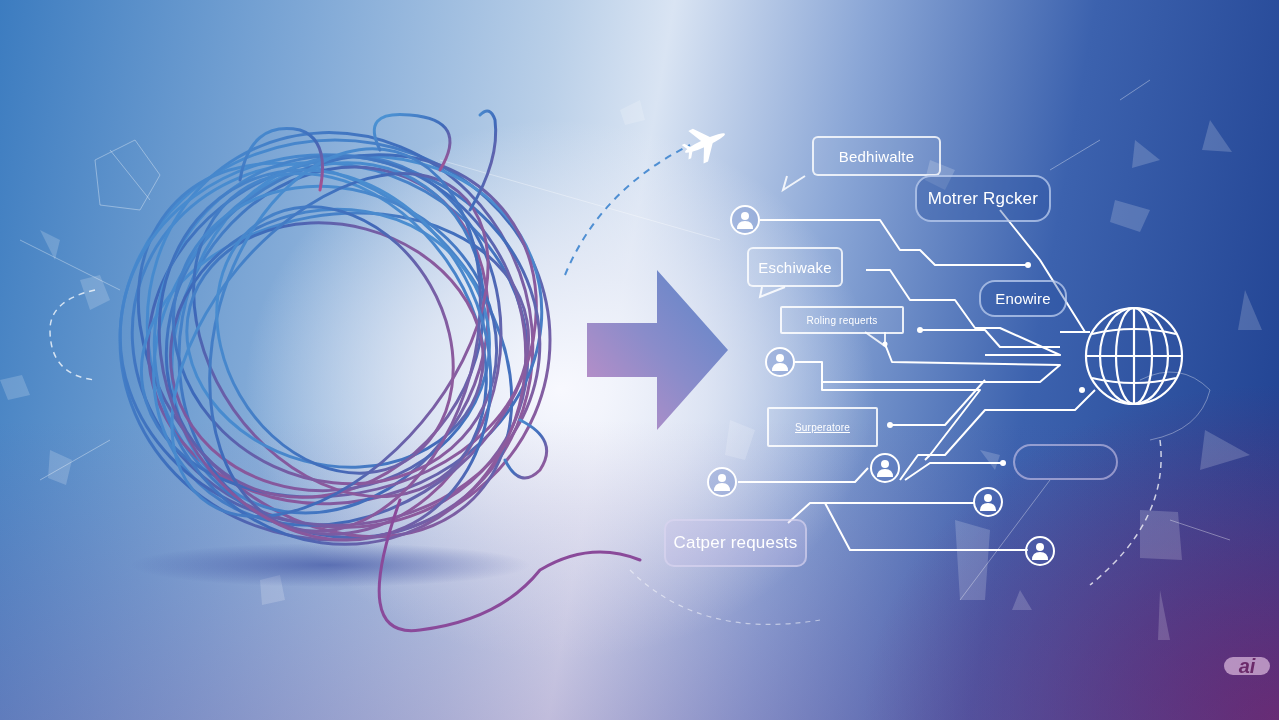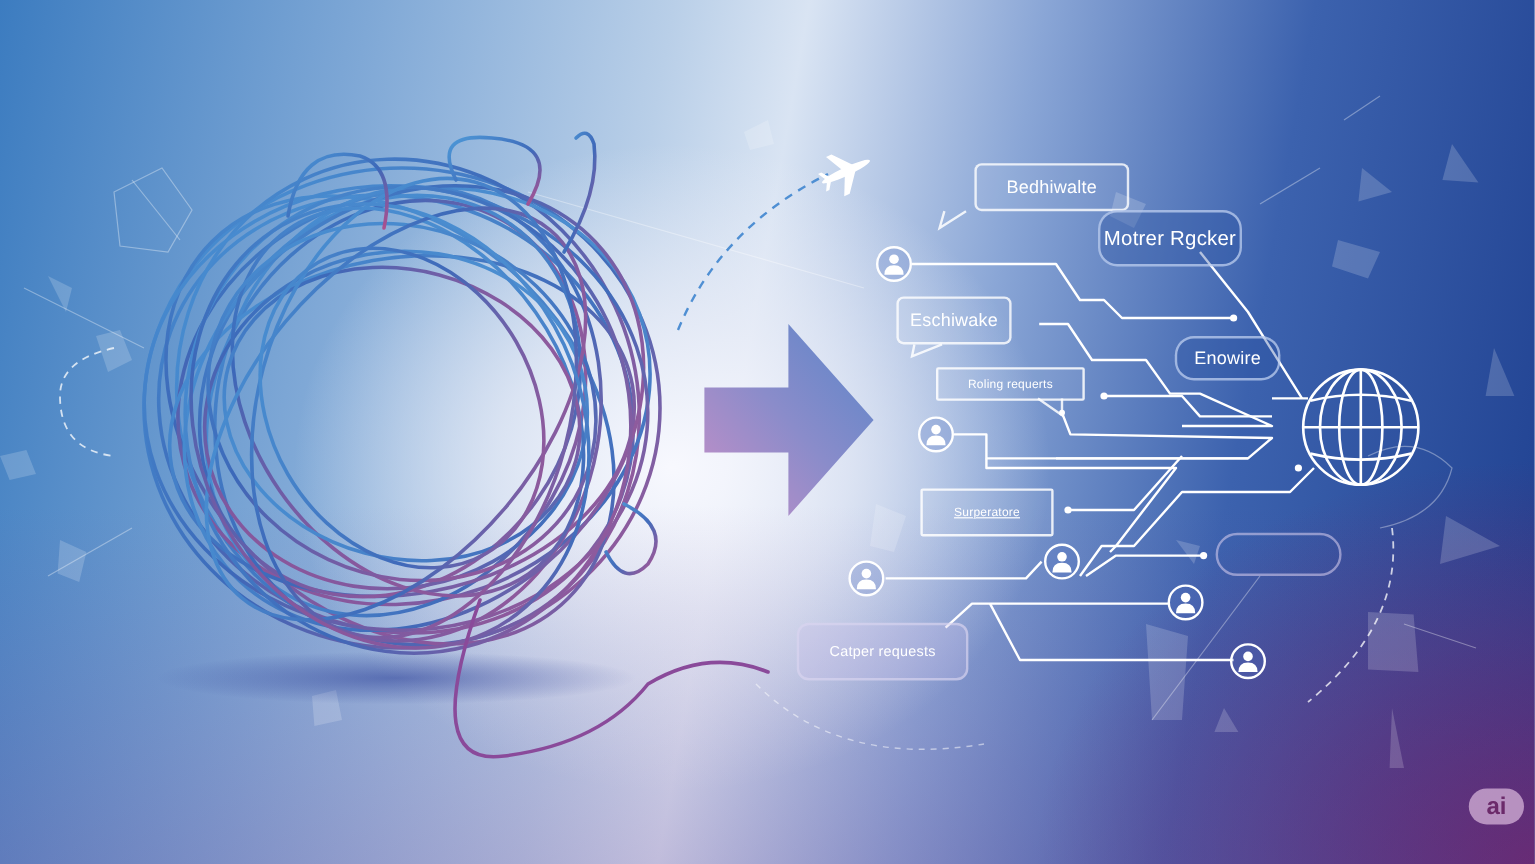--- a/index.html
+++ b/index.html
@@ -19,26 +19,26 @@
   }
   svg.layer { position: absolute; left: 0; top: 0; }
   .label-box {
     position: absolute; color: #ffffff; font-size: 15px; letter-spacing: 0.2px;
     border: 2px solid rgba(255,255,255,0.8); display: flex; align-items: center; justify-content: center;
     white-space: nowrap;
   }
   .label-box.bubble { border-radius: 6px; background: rgba(255,255,255,0.06); }
   .label-box.pill { border-radius: 16px; border-color: rgba(200,215,245,0.7); background: rgba(40,80,160,0.35); }
   .label-box.rect { border-radius: 2px; border-color: rgba(255,255,255,0.85); font-size: 10px; background: rgba(255,255,255,0.06); }
-  .label-box.soft { border-radius: 10px; border-color: rgba(220,215,240,0.6); background: rgba(200,190,235,0.28); font-size: 12px; }
+  .label-box.soft { border-radius: 10px; border-color: rgba(220,215,240,0.6); background: rgba(200,190,235,0.28); font-size: 17px; }
   .label-box.empty { border-radius: 20px; border-color: rgba(220,210,240,0.55); background: transparent; }
   .badge-ai {
-    position: absolute; left: 1224px; top: 657px; width: 46px; height: 30px; border-radius: 17px;
+    position: absolute; left: 1224px; top: 657px; width: 46px; height: 18px; border-radius: 17px;
     background: rgba(205,170,210,0.8); color: #6b2a6a; font-size: 20px; font-weight: bold;
-    display: flex; align-items: center; justify-content: center;
+    display: flex; align-items: center; justify-content: center; font-style: italic;
   }
 </style>
 </head>
 <body>
 
 <div class="canvas">
   <div class="bottom-tint"></div>
 
   <svg class="layer" width="1279" height="720">
     <g fill="rgba(255,255,255,0.18)">
@@ -209,21 +209,21 @@
 
   <svg class="layer" width="1279" height="720">
     <g stroke="rgba(255,255,255,0.85)" stroke-width="2" fill="none">
       <polyline points="787,176 783,190 805,176"></polyline>
       <polyline points="762,287 760,297 785,287"></polyline>
       <polyline points="865,332 885,346 885,332"></polyline>
     </g>
   </svg>
 
   <div class="label-box bubble" style="left:812px;top:136px;width:129px;height:40px;">Bedhiwalte</div>
-  <div class="label-box pill" style="left:915px;top:175px;width:120px;height:47px;font-size:17px;">Motrer Rgcker</div>
+  <div class="label-box pill" style="left:915px;top:175px;width:136px;height:47px;font-size:17px;">Motrer Rgcker</div>
   <div class="label-box bubble" style="left:747px;top:247px;width:96px;height:40px;">Eschiwake</div>
   <div class="label-box pill" style="left:979px;top:280px;width:88px;height:37px;text-align:center;">Enowire</div>
   <div class="label-box rect" style="left:780px;top:306px;width:124px;height:28px;">Roling requerts</div>
   <div class="label-box rect" style="left:767px;top:407px;width:111px;height:40px;text-decoration:underline;">Surperatore</div>
   <div class="label-box soft" style="left:664px;top:519px;width:143px;height:48px;">Catper requests</div>
   <div class="label-box empty" style="left:1013px;top:444px;width:105px;height:36px;"></div>
 
   <div class="badge-ai">ai</div>
 </div>
 

